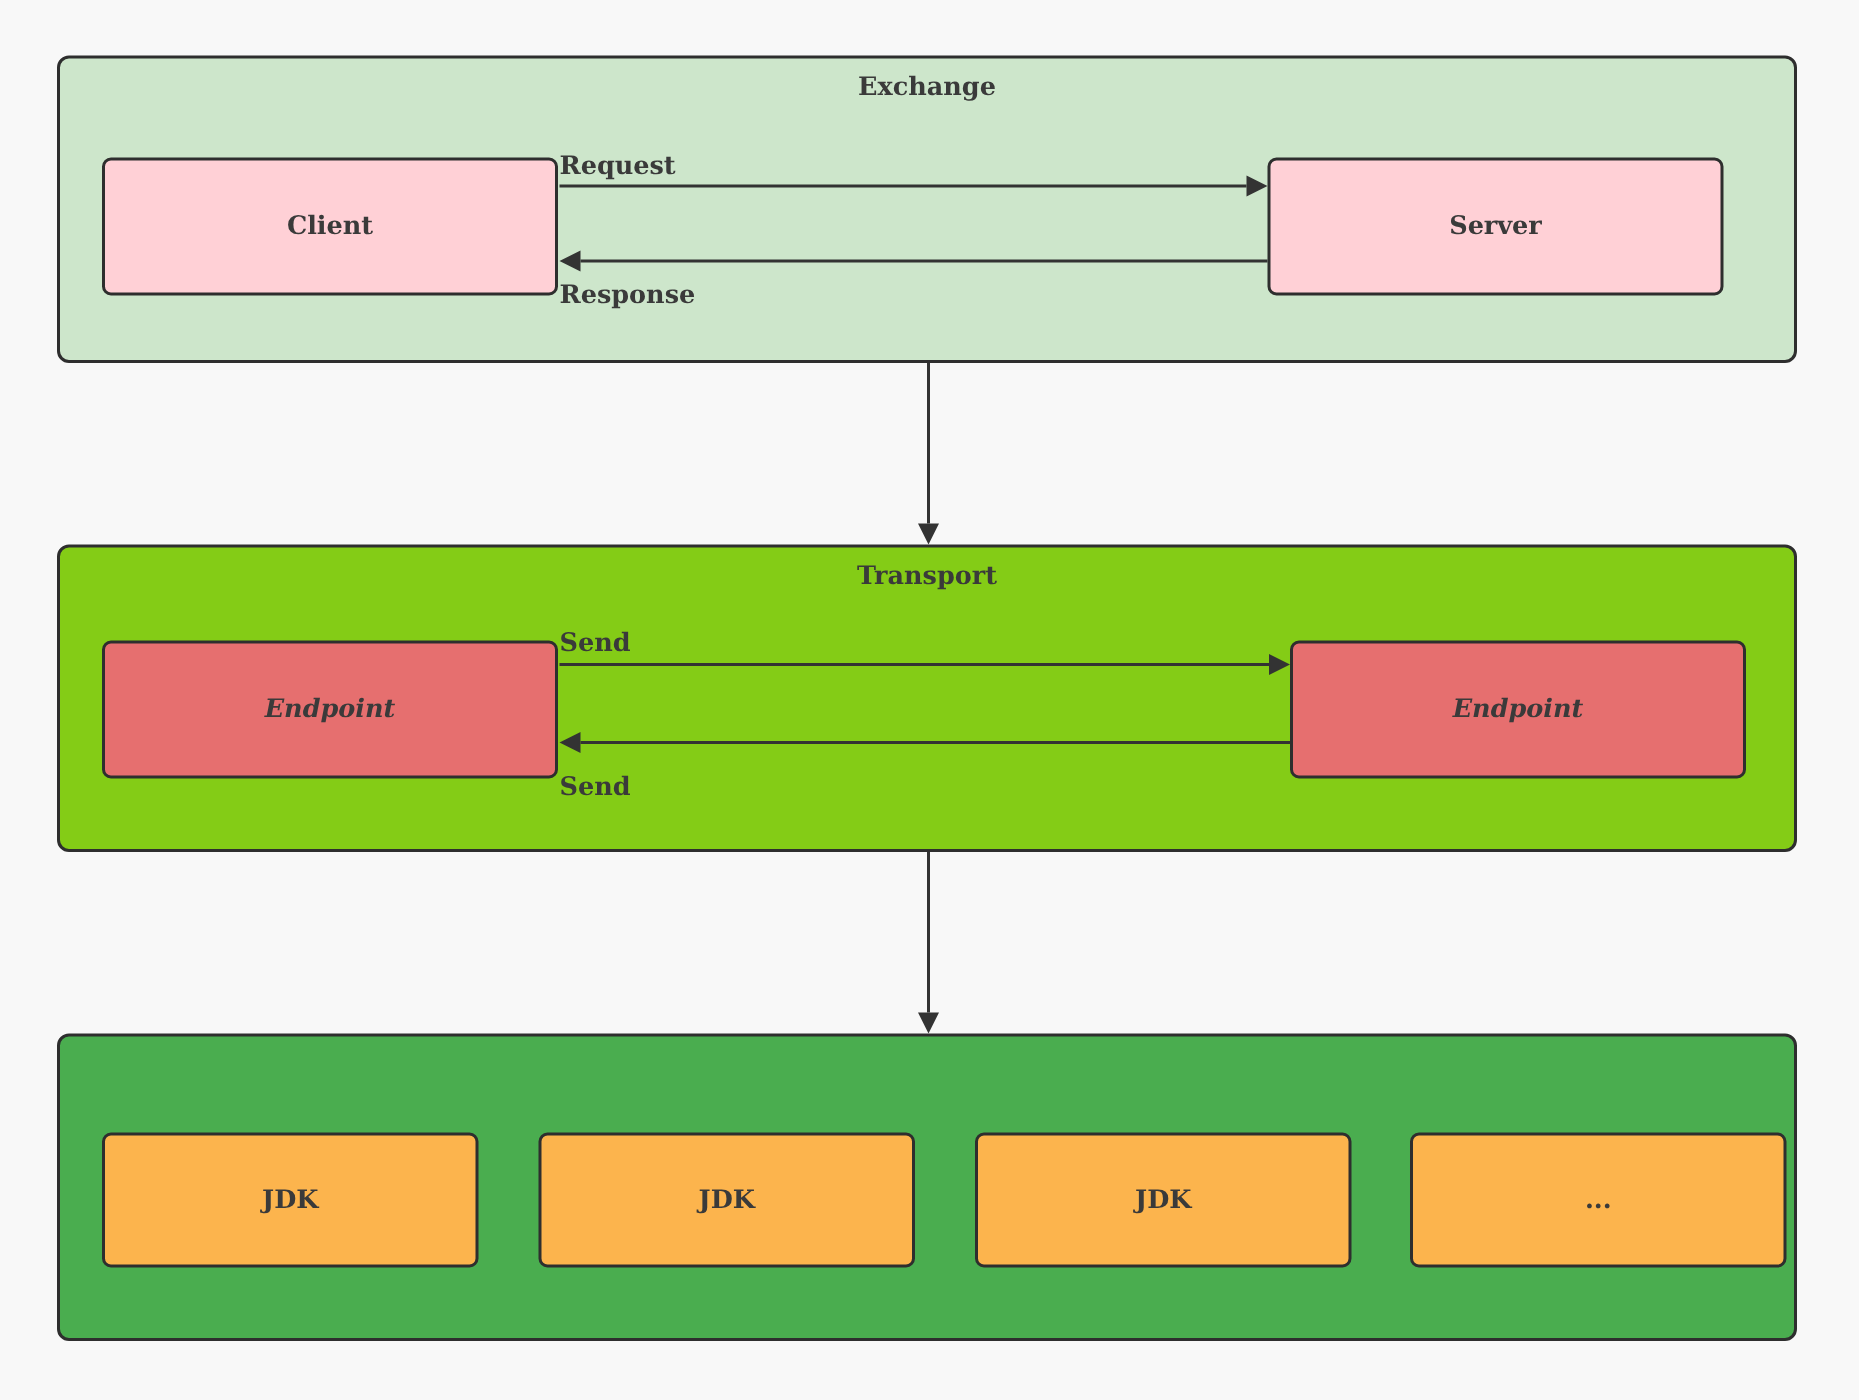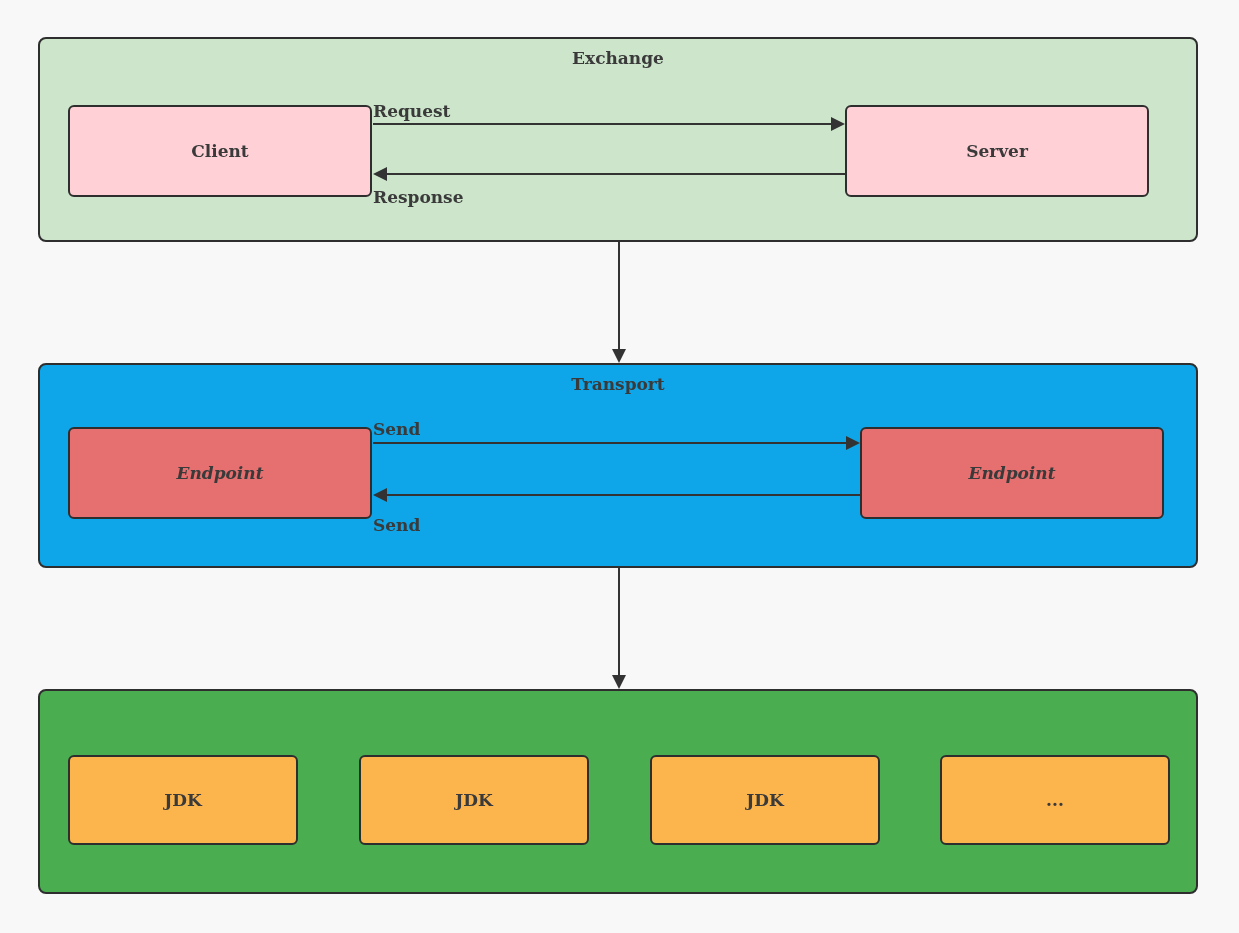--- a/index.html
+++ b/index.html
@@ -18,21 +18,21 @@
   .layer {
     position: absolute;
     left: 38px;
     width: 1160px;
     height: 205px;
     border: 2px solid #2e2e2e;
     border-radius: 8px;
     box-sizing: border-box;
   }
   .layer-exchange  { top: 37px;  background: #cde6cb; }
-  .layer-transport { top: 363px; background: #0ea5e9; }
+  .layer-transport { top: 363px; background: #84cc16; }
   .layer-serialize { top: 689px; background: #4aad4f; }
   .layer-title {
     position: absolute;
     top: 9px; left: 0; right: 0;
     text-align: center;
     font-weight: bold;
     font-size: 17px;
     color: #3a3a3a;
   }
   .node {
@@ -45,21 +45,21 @@
     justify-content: center;
     font-weight: bold;
     font-size: 17px;
     color: #3a3a3a;
   }
   .node-pink   { background: #ffd0d6; }
   .node-red    { background: #e66f6f; font-style: italic; }
   .node-orange { background: #fcb44d; }
 
   .wide-node { width: 304px; height: 92px; }
-  .jdk-node  { width: 230px; height: 90px; top: 64px; }
+  .jdk-node  { width: 251px; height: 90px; top: 64px; }
 
   
   .harrow {
     position: absolute;
     height: 2px;
     background: #333333;
   }
   .harrow.dir-right::after {
     content: '';
     position: absolute;

